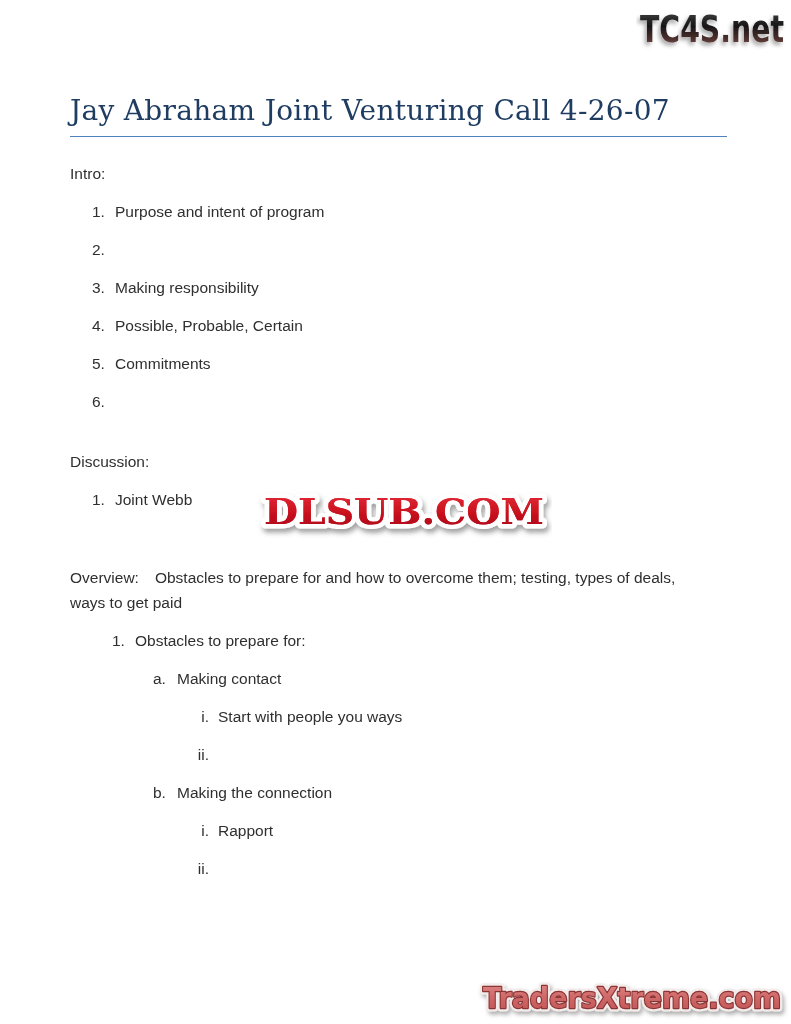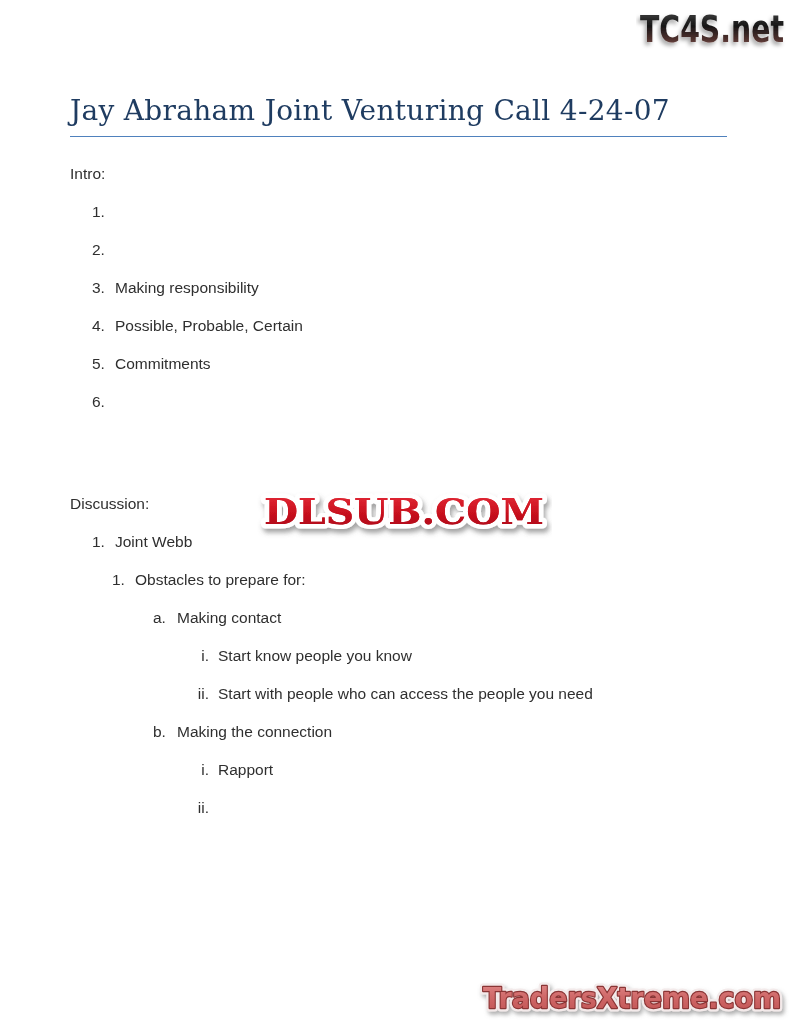--- a/index.html
+++ b/index.html
@@ -26,21 +26,21 @@
     font-size:28px;
     letter-spacing:0.3px;
     line-height:38px;
     color:#1f3c61;
     border-bottom:1px solid #4f81bd;
     padding-bottom:6px;
   }
   
   .para{ line-height:24px; margin:0; }
   .h-intro{ margin-top:25px; }
-  .h-discussion{ margin-top:78px; }
+  .h-discussion{ margin-top:36px; }
   .h-content{ margin-top:14px; }
   .overview{ margin-top:53px; line-height:25px; max-width:630px; }
   .overview .ov-label{ margin-right:16px; }
   
   .list{ margin-top:14px; }
   .li{ display:flex; line-height:24px; margin-bottom:14px; }
   .li .num{ flex:none; }
   .lvl1-intro{ padding-left:22px; }
   .lvl1-intro .num{ width:23px; }
   .lvl1{ padding-left:42px; }
@@ -72,26 +72,27 @@
         <filter id="tc4sShadow" x="-30%" y="-30%" width="160%" height="160%">
           <feDropShadow dx="-2" dy="3" stdDeviation="2" flood-color="#000000" flood-opacity="0.35"></feDropShadow>
         </filter>
       </defs>
       <text x="4" y="38" font-family="DejaVu Sans, sans-serif" font-weight="bold" font-size="37" textLength="144" lengthAdjust="spacingAndGlyphs" fill="url(#tc4sGrad)" filter="url(#tc4sShadow)">TC4S.net</text>
     </svg>
   </div>
 
   <div class="content">
 
-    <h1 class="doc-title">Jay Abraham Joint Venturing Call 4-24-07</h1>
+    <h1 class="doc-title">Jay Abraham Joint Venturing Call 4-26-07</h1>
 
     <p class="para h-intro">Intro:</p>
     <div class="list">
       <div class="li lvl1-intro">
         <span class="num">1.</span>
+        <span class="txt">Purpose and intent of program</span>
       </div>
       <div class="li lvl1-intro">
         <span class="num">2.</span>
       </div>
       <div class="li lvl1-intro">
         <span class="num">3.</span>
         <span class="txt">Making responsibility</span>
       </div>
       <div class="li lvl1-intro">
         <span class="num">4.</span>
@@ -107,37 +108,37 @@
     </div>
 
     <p class="para h-discussion">Discussion:</p>
     <div class="list">
       <div class="li lvl1-intro">
         <span class="num">1.</span>
         <span class="txt">Joint Webb</span>
       </div>
     </div>
 
+    <p class="para overview"><span class="ov-label">Overview:</span><span>Obstacles to prepare for and how to overcome them; testing, types of deals, ways to get paid</span></p>
 
     <div class="list">
       <div class="li lvl1">
         <span class="num">1.</span>
         <span class="txt">Obstacles to prepare for:</span>
       </div>
       <div class="li lvl2">
         <span class="num">a.</span>
         <span class="txt">Making contact</span>
       </div>
       <div class="li lvl3">
         <span class="num">i.</span>
-        <span class="txt">Start know people you know</span>
+        <span class="txt">Start with people you ways</span>
       </div>
       <div class="li lvl3">
         <span class="num">ii.</span>
-        <span class="txt">Start with people who can access the people you need</span>
       </div>
       <div class="li lvl2">
         <span class="num">b.</span>
         <span class="txt">Making the connection</span>
       </div>
       <div class="li lvl3">
         <span class="num">i.</span>
         <span class="txt">Rapport</span>
       </div>
       <div class="li lvl3">

